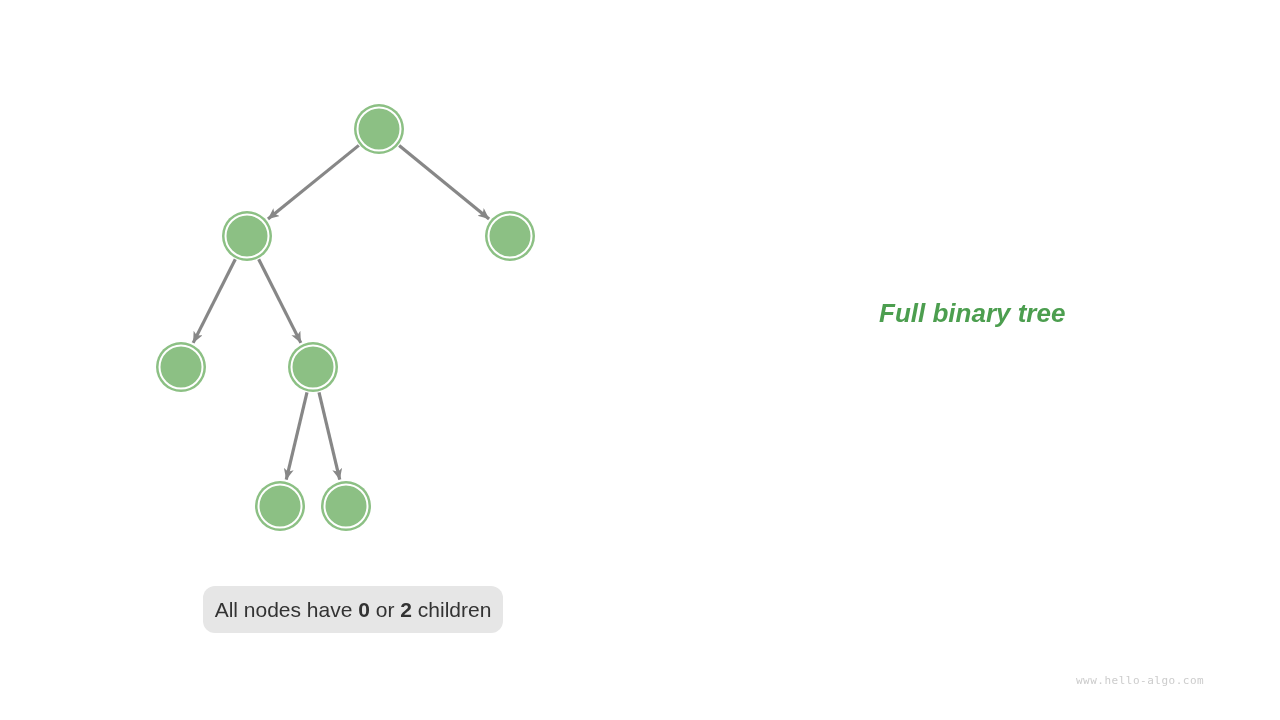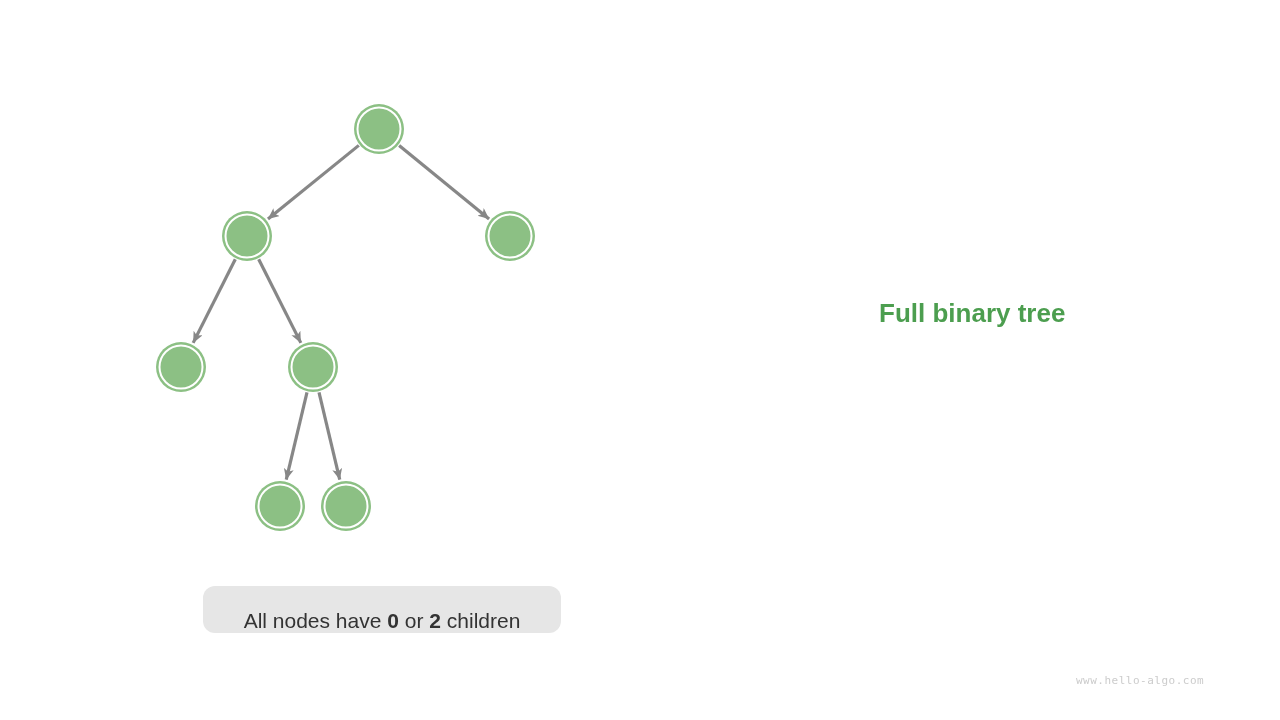--- a/index.html
+++ b/index.html
@@ -25,31 +25,32 @@
   }
   .diagram-title {
     position: absolute;
     left: 879px;
     top: 298px;
     margin: 0;
     font-size: 26px;
     font-weight: bold;
     color: #4c9e4f;
     white-space: nowrap;
+    font-style: italic;
   }
   .caption-box {
     position: absolute;
     left: 203px;
     top: 586px;
-    width: 358px;
+    width: 300px;
     height: 47px;
     background: #e6e6e6;
     border-radius: 12px;
     display: flex;
-    align-items: flex-end;
+    align-items: center;
     justify-content: center;
     font-size: 21px;
     color: #333333;
     white-space: nowrap;
   }
   .caption-box b {
     font-weight: bold;
   }
   .watermark {
     position: absolute;

